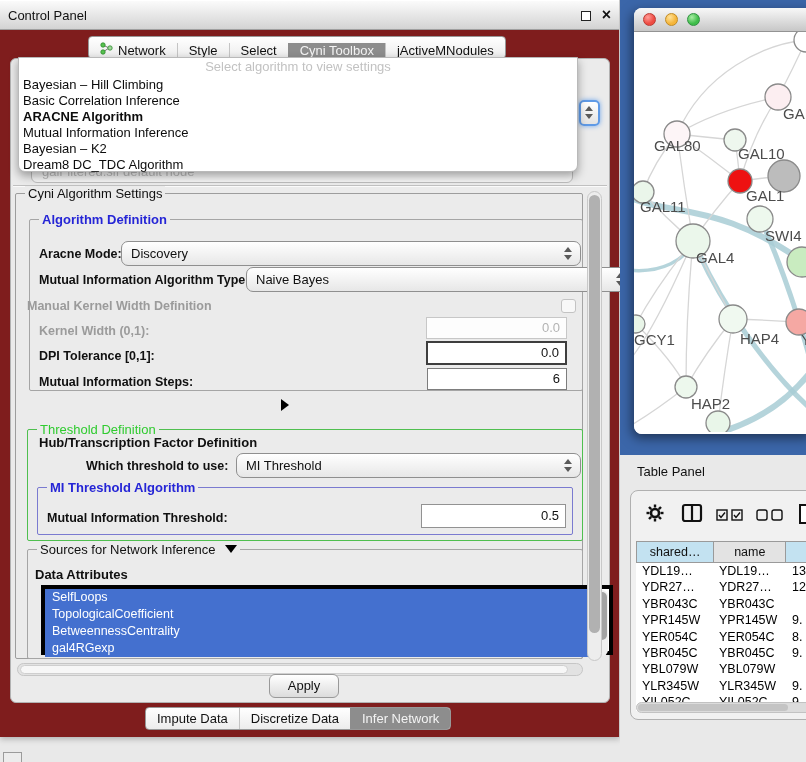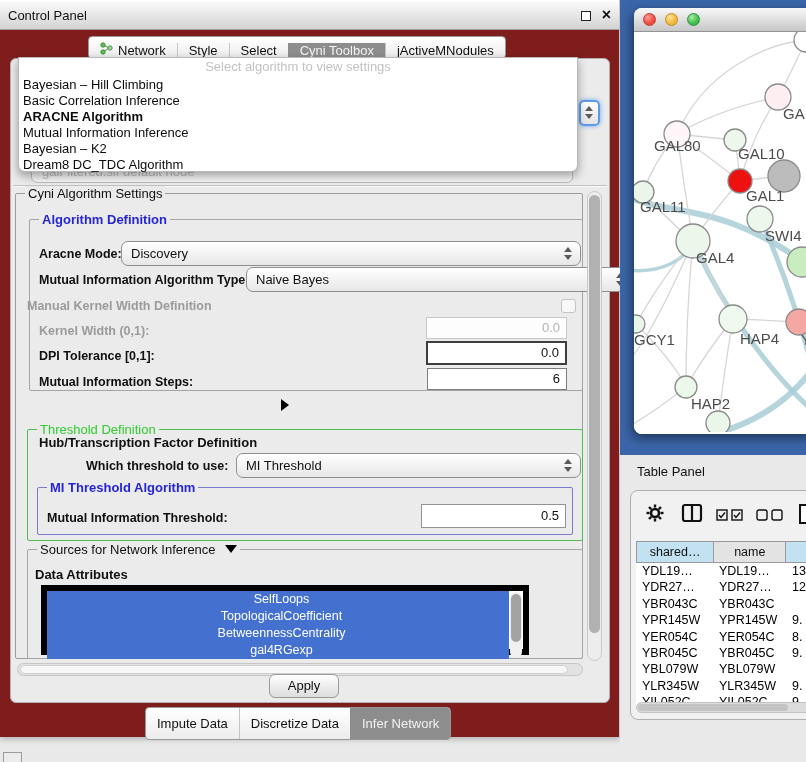--- a/index.html
+++ b/index.html
@@ -71,39 +71,39 @@
   .field.thin { border:1px solid #929292; }
 
   .checkbox { position:absolute; width:15px; height:14px; border:1px solid #c3c3c3; border-radius:3px;
         background:#f8f8f8; }
 
   .tri-right { display:inline-block; width:0; height:0; border-top:6px solid transparent;
         border-bottom:6px solid transparent; border-left:8px solid #000; vertical-align:-1px; }
   .tri-down { display:inline-block; width:0; height:0; border-left:6px solid transparent;
         border-right:6px solid transparent; border-top:8px solid #000; vertical-align:1px; }
 
-  .attr-list { position:absolute; left:30px; top:526px; width:488px; height:70px;
-        background:#fff; border:6px solid #000000;text-align:center; }
+  .attr-list { position:absolute; left:30px; top:526px; width:572px; height:70px;
+        background:#fff; border:4px solid #000000; }
   .attr-item { height:17px; line-height:17px; font-size:12.5px; color:#fff; background:#4470cf;
         padding-left:7px; width:calc(100% - 14px); }
   .attr-vscroll { position:absolute; right:1px; top:1px; width:12px; height:66px; background:#f0f0f0; border-radius:6px; }
   .attr-vthumb { position:absolute; left:1px; top:2px; width:10px; height:48px; background:#a3a3a3; border-radius:5px; }
 
   .vscroll { position:absolute; left:576px; top:132px; width:15px; height:470px;
         background:#ededed; border:1px solid #c8c8c8; border-radius:8px; }
   .vthumb { position:absolute; left:1px; top:3px; width:11px; height:438px; background:#b1b1b1; border-radius:6px; }
   .hscroll { position:absolute; left:6px; top:604px; width:566px; height:13px;
         background:#e2e2e2; border:1px solid #c6c6c6; border-radius:7px; }
   .hthumb { position:absolute; left:2px; top:1px; width:548px; height:9px; background:#f7f7f7; border:1px solid #cfcfcf; border-radius:5px; }
 
   .apply-btn { position:absolute; left:258px; top:615px; width:70px; height:24px;
         background:linear-gradient(#ffffff,#dcdcdc); border:1px solid #999; border-radius:6px;
         font-size:13px; color:#111; text-align:center; line-height:22px; }
 
-  .bottom-tabs { position:absolute; left:145px; top:707px; height:33px; display:flex;
+  .bottom-tabs { position:absolute; left:145px; top:707px; height:23px; display:flex;
         background:linear-gradient(#ffffff,#ececec); border:1px solid #989898; border-radius:4px; overflow:hidden; }
 
   
   .right { position:absolute; left:620px; top:0; width:186px; height:762px; }
   .desktop-blue { position:absolute; left:0; top:0; width:186px; height:455px; background:#3b66a9; }
   .net-window { position:absolute; left:14px; top:8px; width:178px; height:426px;
         border-radius:8px 0 0 8px; overflow:hidden; box-shadow:-2px 4px 12px rgba(0,0,0,.5);
         background:#fff; }
   .net-titlebar { position:absolute; left:0; top:0; width:100%; height:24px;
         background:linear-gradient(#f8f8f8,#c7c7c7); border-bottom:1px solid #939393; }

